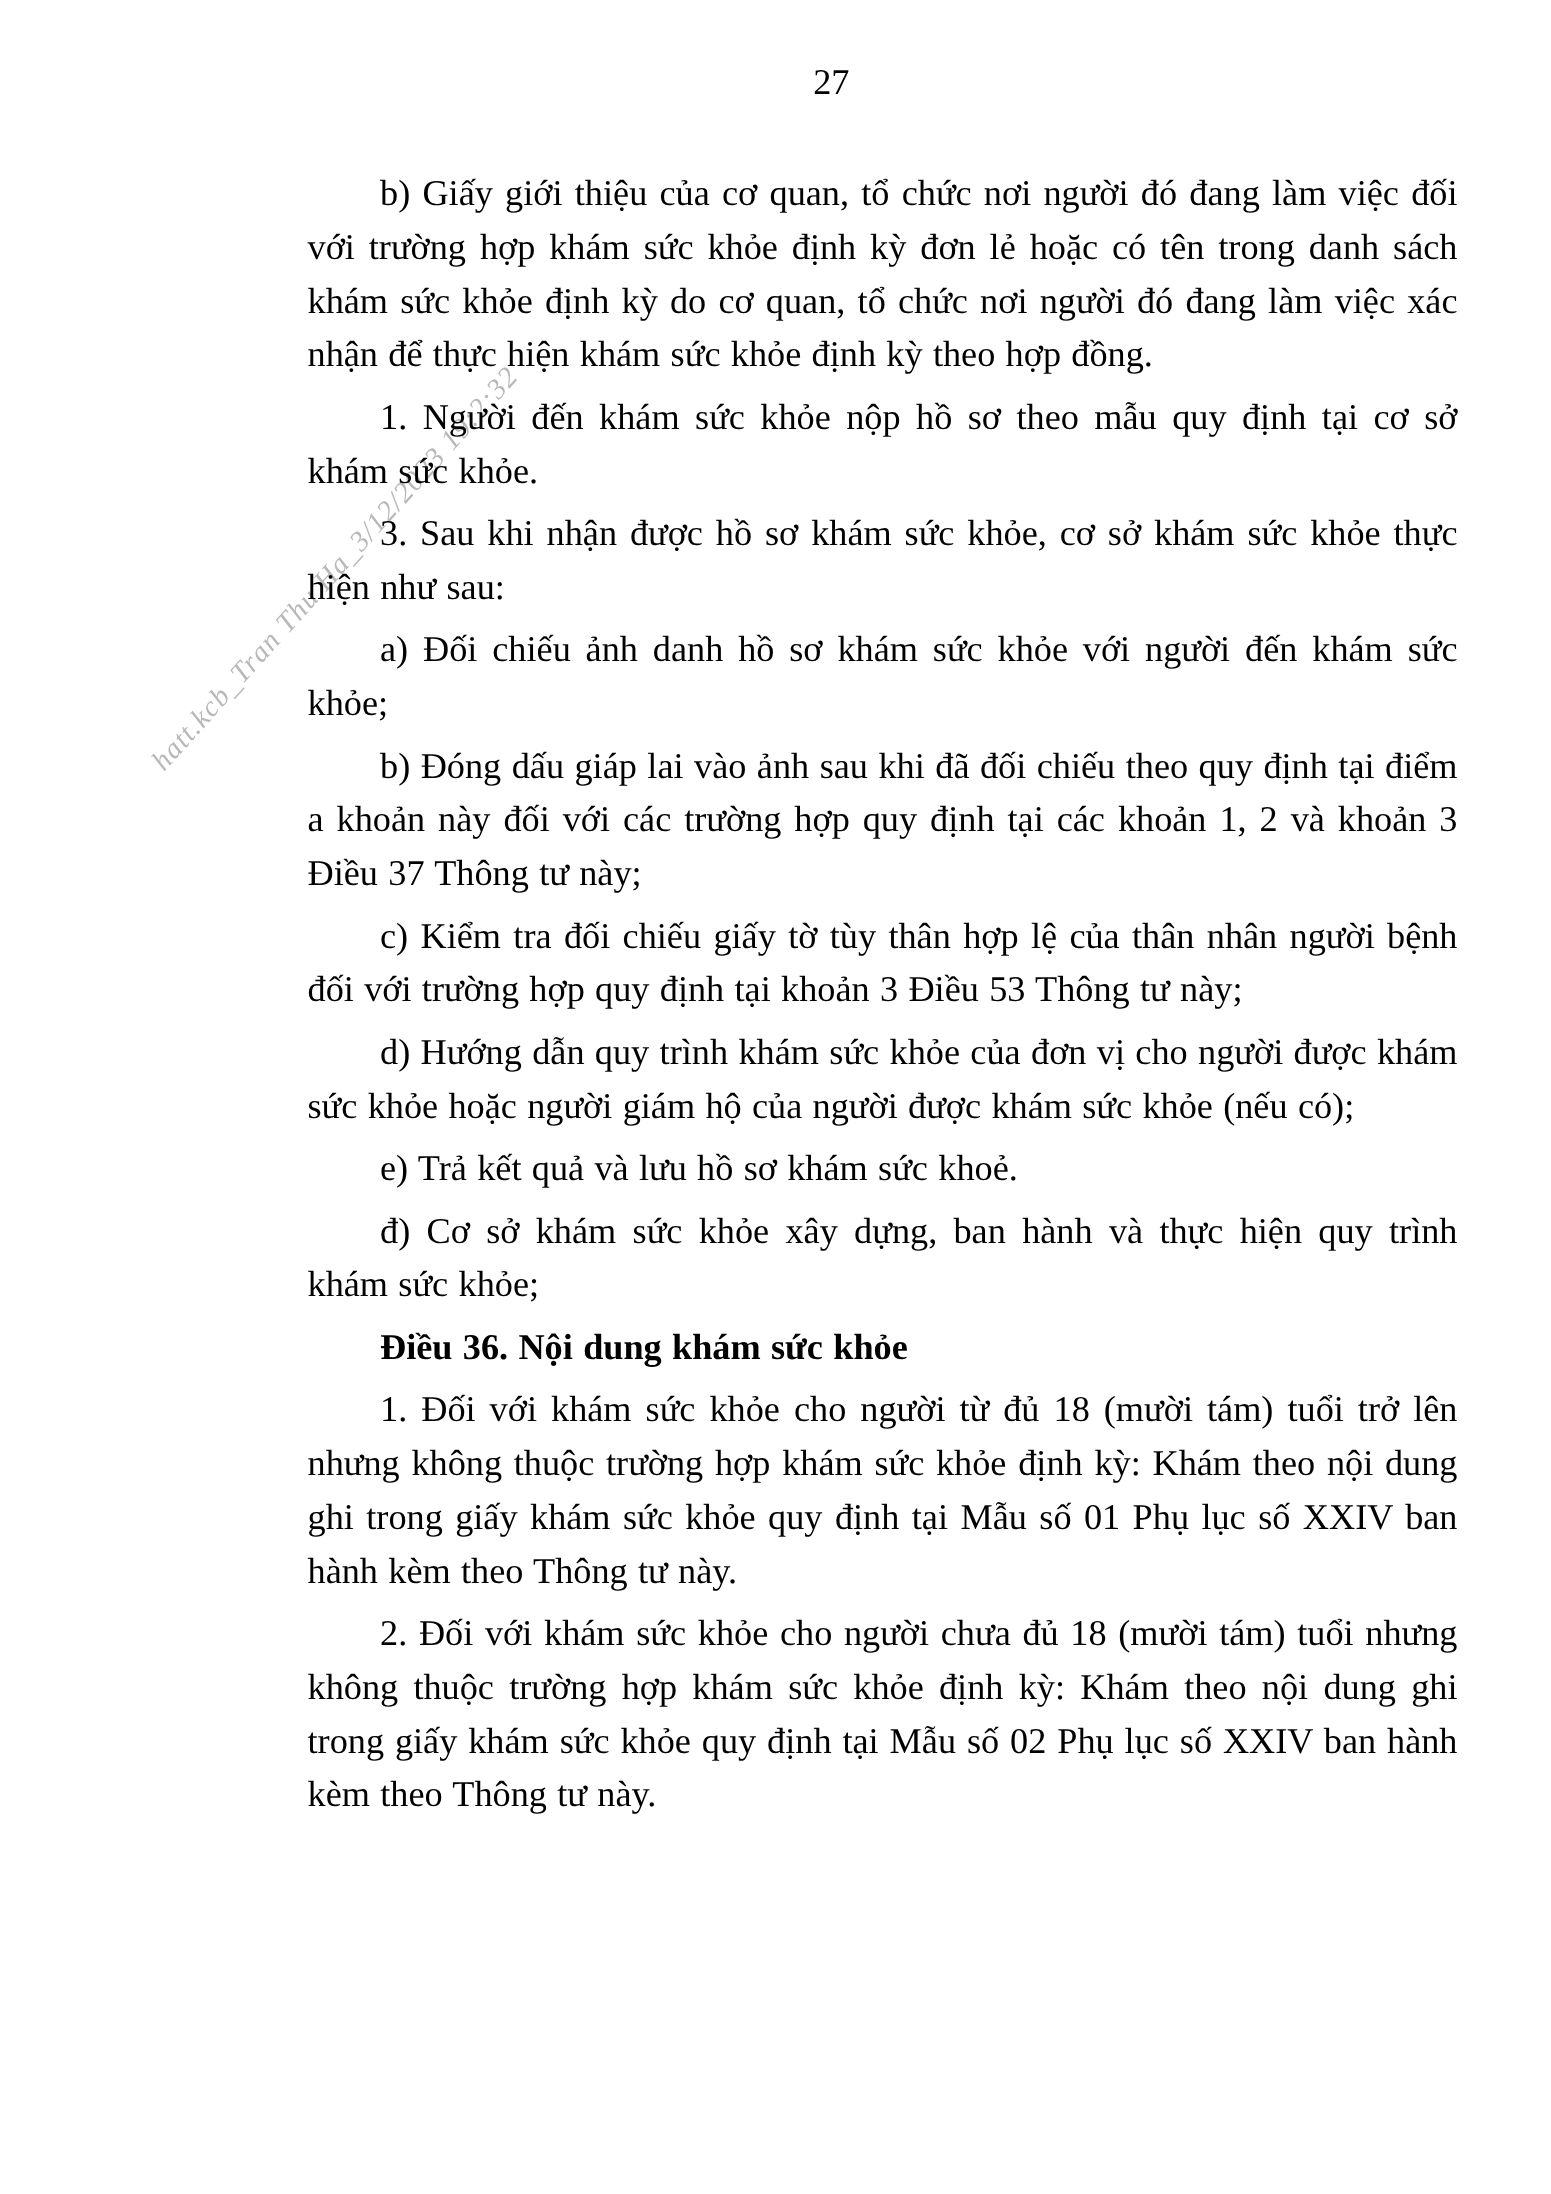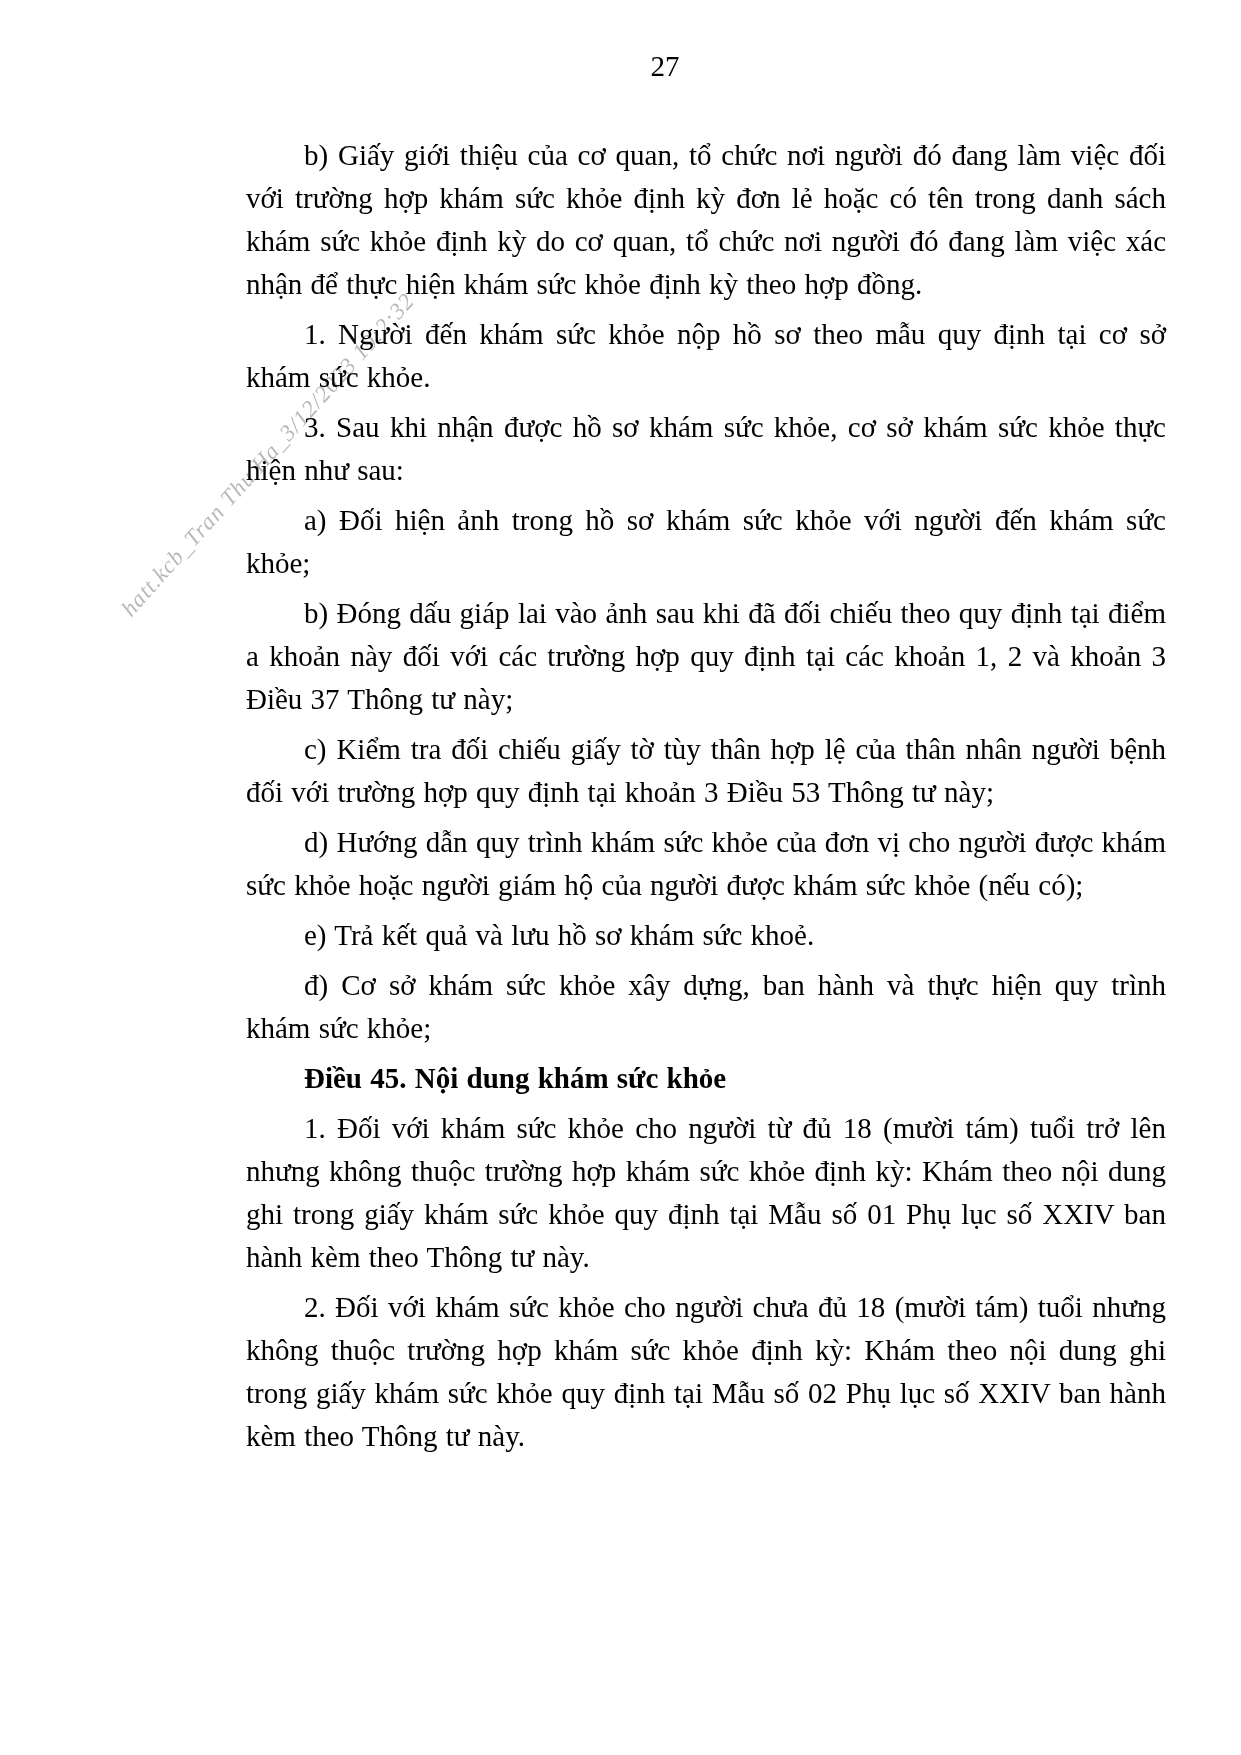--- a/index.html
+++ b/index.html
@@ -64,24 +64,24 @@
 <div class="page">
 
   <div class="page-number">27</div>
 
   <div class="watermark">hatt.kcb_Tran Thu Ha_3/12/2023 19:2:32</div>
 
   <div class="content">
     <p>b) Giấy giới thiệu của cơ quan, tổ chức nơi người đó đang làm việc đối với trường hợp khám sức khỏe định kỳ đơn lẻ hoặc có tên trong danh sách khám sức khỏe định kỳ do cơ quan, tổ chức nơi người đó đang làm việc xác nhận để thực hiện khám sức khỏe định kỳ theo hợp đồng.</p>
     <p>1. Người đến khám sức khỏe nộp hồ sơ theo mẫu quy định tại cơ sở khám sức khỏe.</p>
     <p>3. Sau khi nhận được hồ sơ khám sức khỏe, cơ sở khám sức khỏe thực hiện như sau:</p>
-    <p>a) Đối hiện ảnh trong hồ sơ khám sức khỏe với người đến khám sức khỏe;</p>
+    <p>a) Đối chiếu ảnh danh hồ sơ khám sức khỏe với người đến khám sức khỏe;</p>
     <p>b) Đóng dấu giáp lai vào ảnh sau khi đã đối chiếu theo quy định tại điểm a khoản này đối với các trường hợp quy định tại các khoản 1, 2 và khoản 3 Điều 37 Thông tư này;</p>
     <p>c) Kiểm tra đối chiếu giấy tờ tùy thân hợp lệ của thân nhân người bệnh đối với trường hợp quy định tại khoản 3 Điều 53 Thông tư này;</p>
     <p>d) Hướng dẫn quy trình khám sức khỏe của đơn vị cho người được khám sức khỏe hoặc người giám hộ của người được khám sức khỏe (nếu có);</p>
     <p>e) Trả kết quả và lưu hồ sơ khám sức khoẻ.</p>
     <p>đ) Cơ sở khám sức khỏe xây dựng, ban hành và thực hiện quy trình khám sức khỏe;</p>
-    <p class="heading">Điều 45. Nội dung khám sức khỏe</p>
+    <p class="heading">Điều 36. Nội dung khám sức khỏe</p>
     <p>1. Đối với khám sức khỏe cho người từ đủ 18 (mười tám) tuổi trở lên nhưng không thuộc trường hợp khám sức khỏe định kỳ: Khám theo nội dung ghi trong giấy khám sức khỏe quy định tại Mẫu số 01 Phụ lục số XXIV ban hành kèm theo Thông tư này.</p>
     <p>2. Đối với khám sức khỏe cho người chưa đủ 18 (mười tám) tuổi nhưng không thuộc trường hợp khám sức khỏe định kỳ: Khám theo nội dung ghi trong giấy khám sức khỏe quy định tại Mẫu số 02 Phụ lục số XXIV ban hành kèm theo Thông tư này.</p>
   </div>
 
 </div>
 
 </body></html>

